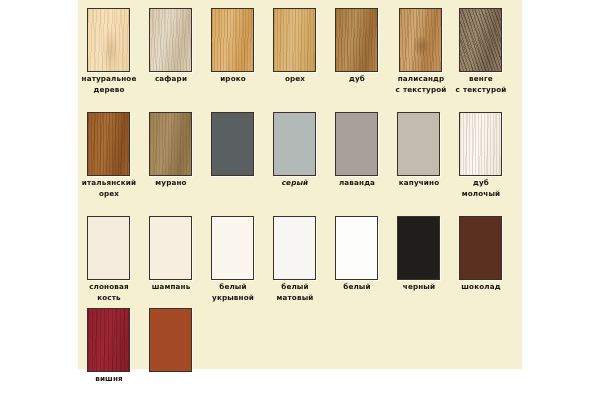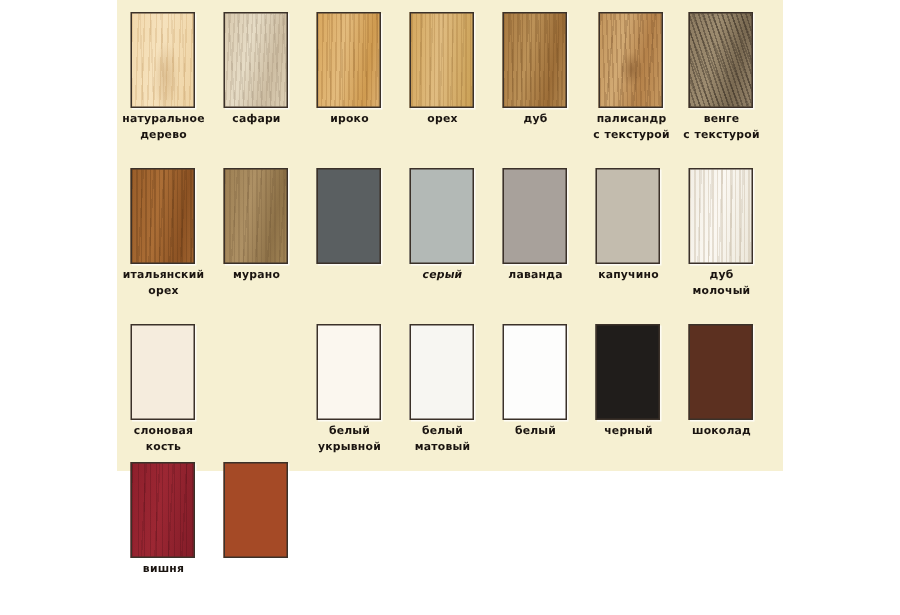--- a/index.html
+++ b/index.html
@@ -12,21 +12,21 @@
     height: 410px;
     overflow: hidden;
     font-family: "DejaVu Sans", "Liberation Sans", sans-serif;
   }
 
   #palette-board {
     position: absolute;
     left: 78px;
     top: 0px;
     width: 444px;
-    height: 314px;
+    height: 369px;
     background: #f6f0d2;
   }
 
   .swatch-row {
     position: absolute;
     left: 0;
     width: 444px;
     height: 104px;
   }
   .row-0 { top: 0px; }
@@ -237,20 +237,26 @@
       </div>
     </div>
     <div class="swatch-row row-2">
       <div class="swatch-cell" style="left: 0px;">
         <div class="swatch-chip tex-flat" title="#f5ecdd" style="background-color: rgb(245, 236, 221); border-color: rgb(59, 49, 41);"></div>
         <div class="swatch-label" style="color: rgb(26, 20, 16);">
           <div>слоновая</div>
           <div>кость</div>
         </div>
       </div>
+      <div class="swatch-cell" style="left: 62px;">
+        <div class="swatch-chip tex-flat" title="#f7eee0" style="background-color: rgb(247, 238, 224); border-color: rgb(59, 49, 41);"></div>
+        <div class="swatch-label" style="color: rgb(26, 20, 16);">
+          <div>шампань</div>
+        </div>
+      </div>
       <div class="swatch-cell" style="left: 124px;">
         <div class="swatch-chip tex-flat" title="#fbf7ef" style="background-color: rgb(251, 247, 239); border-color: rgb(59, 49, 41);"></div>
         <div class="swatch-label" style="color: rgb(26, 20, 16);">
           <div>белый</div>
           <div>укрывной</div>
         </div>
       </div>
       <div class="swatch-cell" style="left: 186px;">
         <div class="swatch-chip tex-flat" title="#f7f6f2" style="background-color: rgb(247, 246, 242); border-color: rgb(59, 49, 41);"></div>
         <div class="swatch-label" style="color: rgb(26, 20, 16);">

